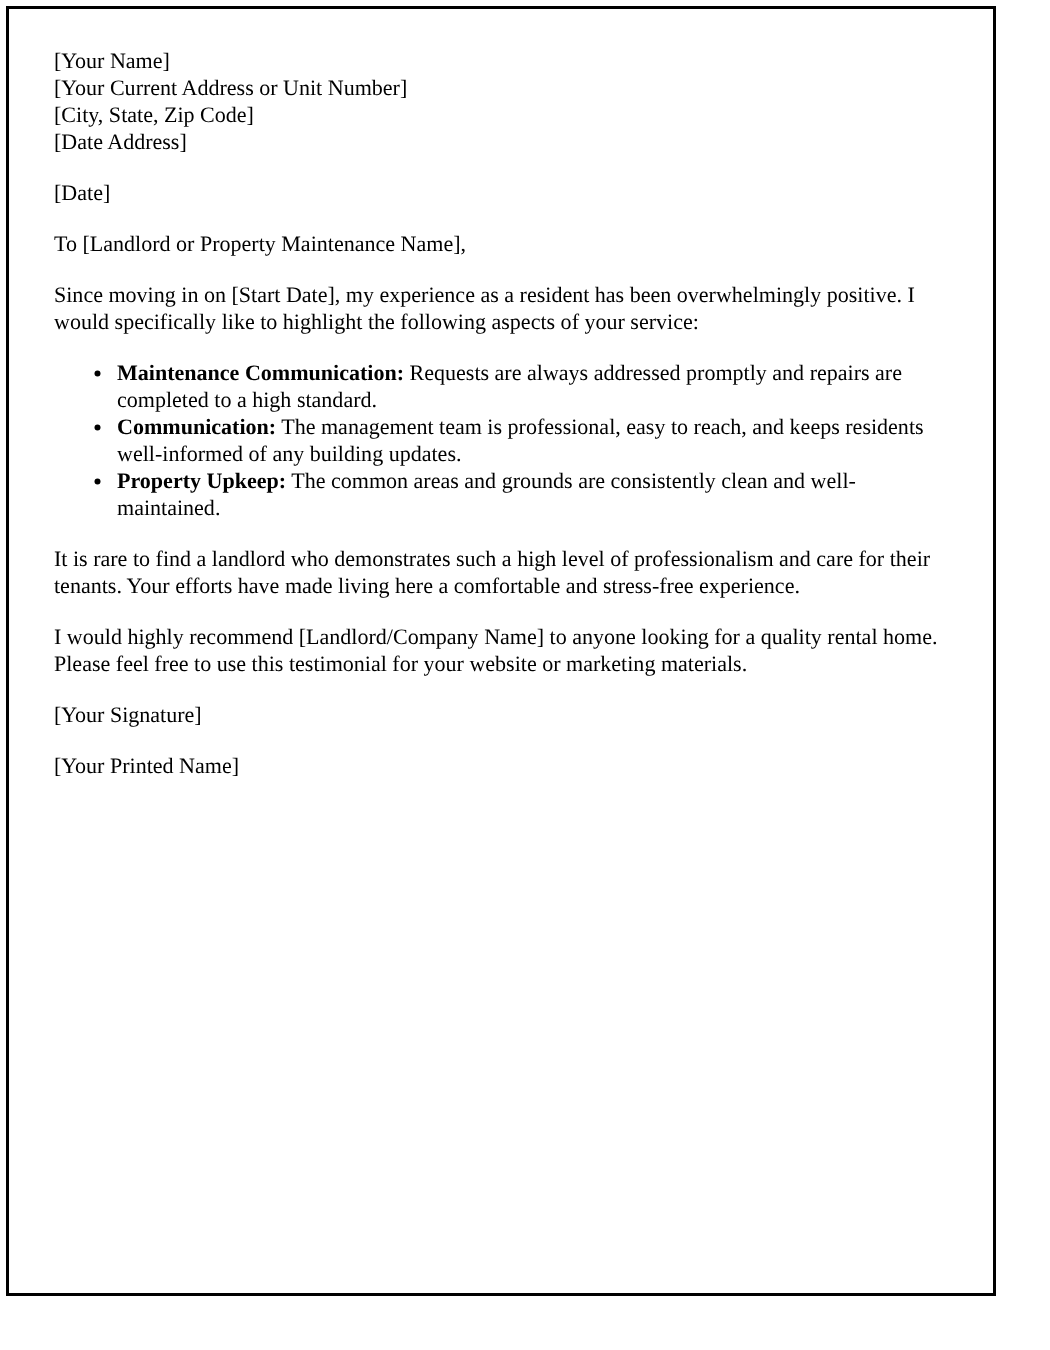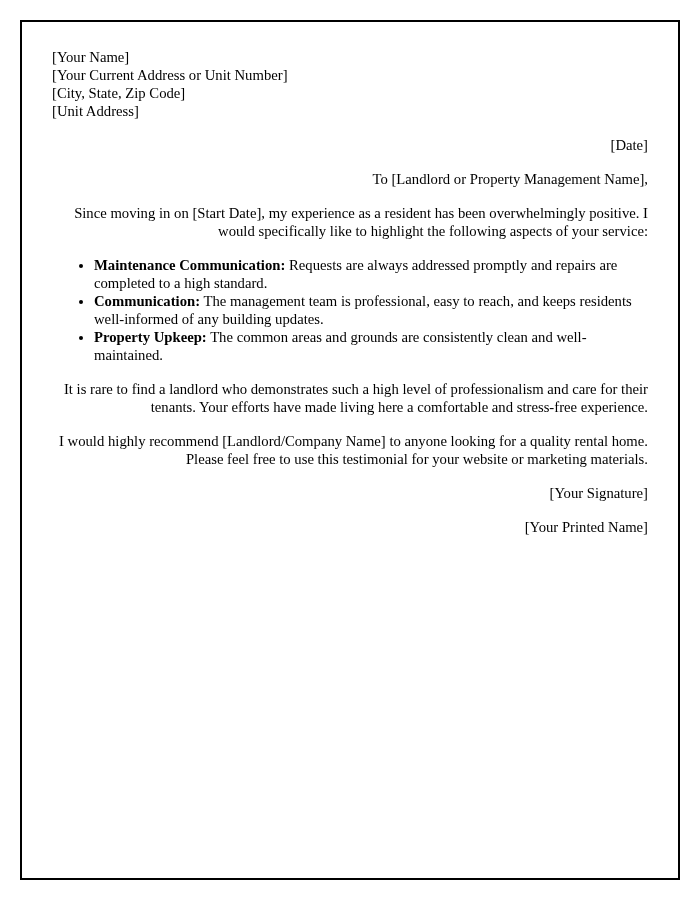--- a/index.html
+++ b/index.html
@@ -7,35 +7,34 @@
     padding: 0;
     background: #ffffff;
     width: 700px;
     height: 900px;
     overflow: hidden;
   }
   .page {
     box-sizing: border-box;
     width: 660px;
     height: 860px;
-    margin: 20px;
+    margin: 4px;
     border: 2px solid #000000;
     background: #ffffff;
     padding: 26px 30px;
     font-family: "Liberation Serif", "DejaVu Serif", serif;
     font-size: 14.7px;
     line-height: 18px;
     color: #000000;
   }
   .sender-line {
     margin: 0;
   }
   p.block {
     margin: 16px 0 0 0;
-    text-align: right;
   }
   .sender-block {
     margin: 0;
   }
   ul.highlights {
     margin: 16px 0 0 0;
     padding-left: 42px;
     list-style-type: disc;
   }
   ul.highlights li {
@@ -48,26 +47,26 @@
 </style>
 </head>
 <body>
 
 <div class="page">
 
   <div class="sender-block">
     <p class="sender-line">[Your Name]</p>
     <p class="sender-line">[Your Current Address or Unit Number]</p>
     <p class="sender-line">[City, State, Zip Code]</p>
-    <p class="sender-line">[Unit Address]</p>
+    <p class="sender-line">[Date Address]</p>
   </div>
 
   <p class="block">[Date]</p>
 
-  <p class="block">To [Landlord or Property Management Name],</p>
+  <p class="block">To [Landlord or Property Maintenance Name],</p>
 
 
   <p class="block">Since moving in on [Start Date], my experience as a resident has been overwhelmingly positive. I would specifically like to highlight the following aspects of your service:</p>
 
   <ul class="highlights">
     <li><strong>Maintenance Communication:</strong><span> Requests are always addressed promptly and repairs are completed to a high standard.</span></li>
     <li><strong>Communication:</strong><span> The management team is professional, easy to reach, and keeps residents well-informed of any building updates.</span></li>
     <li><strong>Property Upkeep:</strong><span> The common areas and grounds are consistently clean and well-maintained.</span></li>
   </ul>
 

